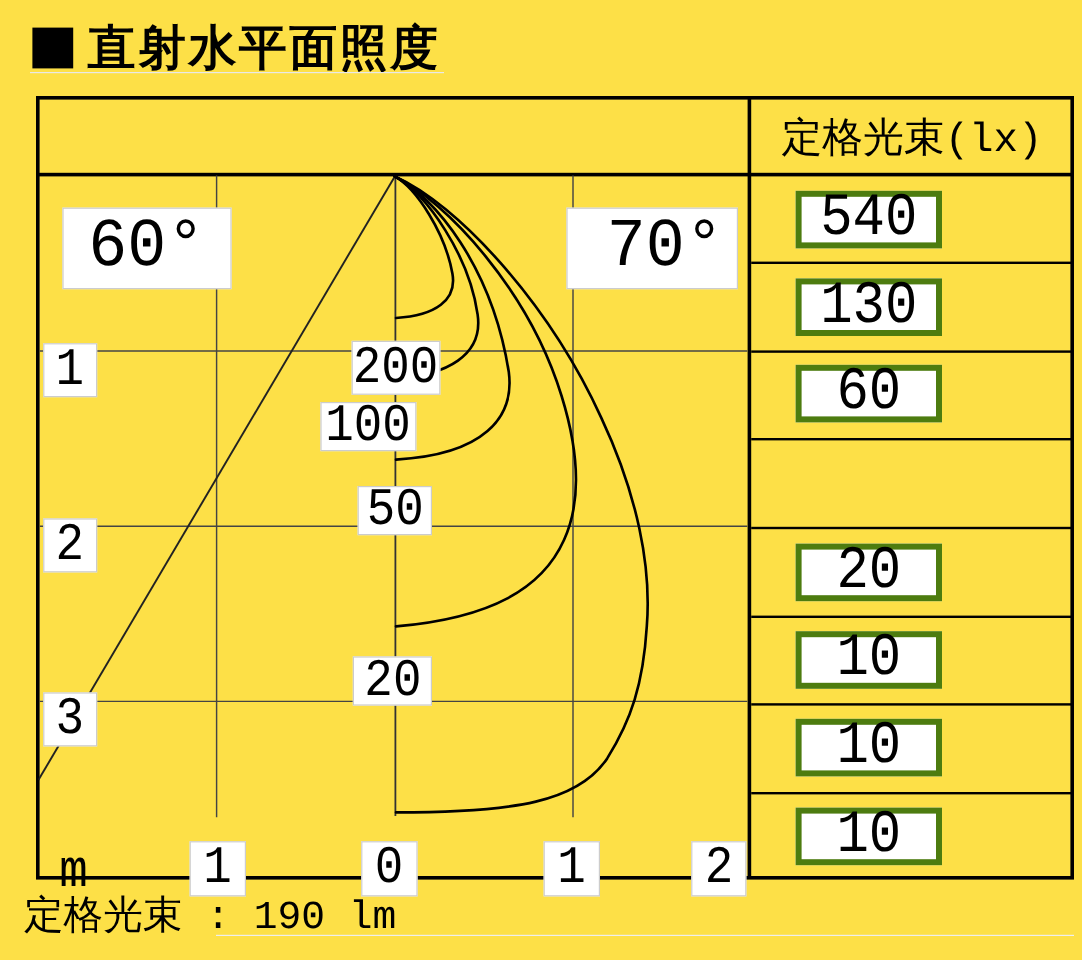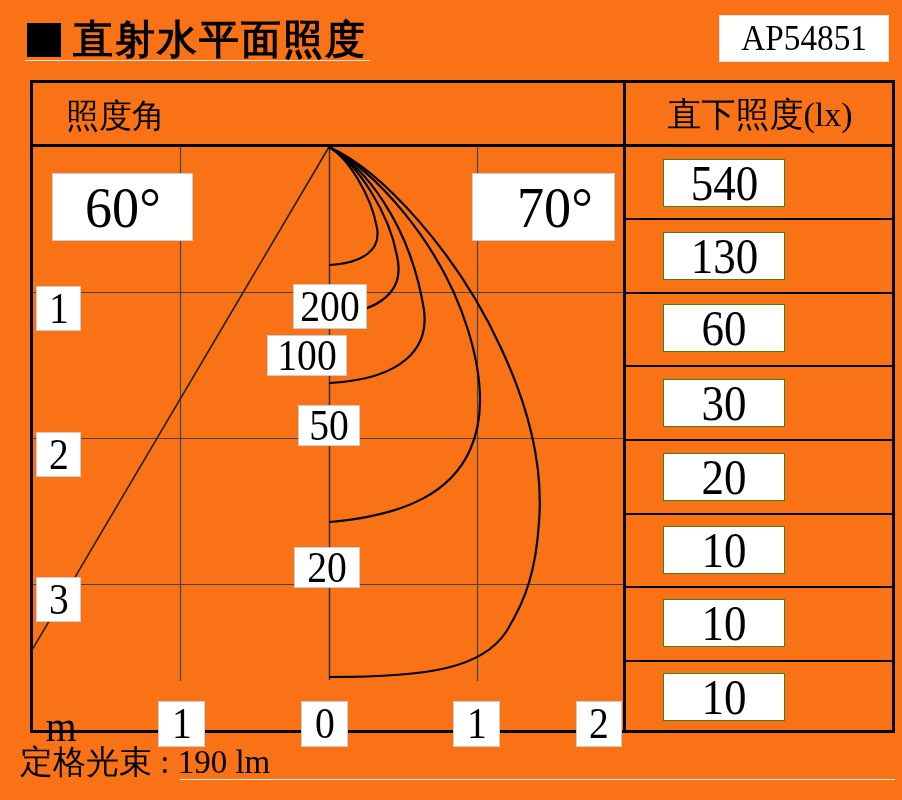--- a/index.html
+++ b/index.html
@@ -1,17 +1,17 @@
 <!DOCTYPE html>
 <html><head>
 <meta charset="utf-8">
 <style>
   html,body{margin:0;padding:0;background:#fff;}
-  .page{position:relative;width:902px;height:800px;background:#f97316;overflow:hidden;
-        font-family:Liberation Serif, serif;color:#000;}
+  .page{position:relative;width:902px;height:800px;background:#fde047;overflow:hidden;
+        font-family:Liberation Mono, monospace;color:#000;}
   .abs{position:absolute;}
   
   .title-square{left:27px;top:23px;width:34px;height:34px;background:#000;}
   .page-title{left:73px;top:12px;font-size:40px;font-weight:600;letter-spacing:2px;white-space:nowrap;}
   .title-underline{left:25px;top:60px;width:345px;height:1px;background:#e9e9e9;}
   .model-box{left:719px;top:15px;width:168px;height:45px;background:#fff;border:1px solid #e2e2e2;
              display:flex;align-items:center;justify-content:center;}
   .model-text{font-size:35px;letter-spacing:0px;transform:scaleX(.95);white-space:nowrap;}
   
   .outer-border{left:30px;top:80px;width:865px;height:653px;border:3px solid #000;box-sizing:border-box;background:transparent;}
@@ -36,52 +36,48 @@
   .c20 {left:294px;top:527px;width:66px;height:41px;}
   .y1{left:36px;top:266px;width:45px;height:45px;}
   .y2{left:36px;top:412px;width:45px;height:45px;}
   .y3{left:36px;top:557px;width:45px;height:45px;}
   .xm {left:40px;top:686px;width:42px;height:42px;border:none;background:transparent;}
   .x1l{left:158px;top:681px;width:47px;height:46px;}
   .x0 {left:301px;top:681px;width:47px;height:46px;}
   .x1r{left:453px;top:681px;width:47px;height:46px;}
   .x2 {left:576px;top:681px;width:46px;height:46px;}
   
-  .val-box{left:663px;width:122px;height:48px;background:#fff;border:1px solid #4d7c0f;
+  .val-box{left:663px;width:122px;height:48px;background:#fff;border:5px solid #4d7c0f;
            display:flex;align-items:center;justify-content:center;box-sizing:border-box;}
   .val{font-size:50px;line-height:1;transform:scaleX(.9);}
   
   .flux-note{left:20px;top:740px;font-size:33px;white-space:nowrap;}
   .faint-line{left:180px;top:779px;width:715px;height:1px;background:#eee;}
 </style>
 </head>
 <body>
 
 <div class="page">
 
   <div class="abs title-square"></div>
   <div class="abs page-title">直射水平面照度</div>
   <div class="abs title-underline"></div>
-  <div class="abs model-box">
-    <span class="model-text">AP54851</span>
-  </div>
 
   <div class="abs outer-border"></div>
   <div class="abs col-divider"></div>
   <div class="abs header-divider"></div>
   <div class="abs row-divider" style="top:218px;"></div>
   <div class="abs row-divider" style="top:292px;"></div>
   <div class="abs row-divider" style="top:365px;"></div>
   <div class="abs row-divider" style="top:439px;"></div>
   <div class="abs row-divider" style="top:513px;"></div>
   <div class="abs row-divider" style="top:586px;"></div>
   <div class="abs row-divider" style="top:660px;"></div>
 
-  <div class="abs hdr hdr-left">照度角</div>
-  <div class="abs hdr-col2">直下照度(lx)</div>
+  <div class="abs hdr-col2">定格光束(lx)</div>
 
   <svg class="abs chart-svg" width="591" height="585" viewBox="32 146 591 585" xmlns="http://www.w3.org/2000/svg">
 
     <g stroke="#444" stroke-width="1.2">
       <line x1="180.5" y1="146" x2="180.5" y2="681"></line>
       <line x1="477.5" y1="146" x2="477.5" y2="681"></line>
       <line x1="33" y1="292.5" x2="623" y2="292.5"></line>
       <line x1="33" y1="438.5" x2="623" y2="438.5"></line>
       <line x1="33" y1="584.5" x2="623" y2="584.5"></line>
     </g>
@@ -146,23 +142,20 @@
 
   <div class="abs val-box" style="top:159px;">
     <span class="val">540</span>
   </div>
   <div class="abs val-box" style="top:232px;">
     <span class="val">130</span>
   </div>
   <div class="abs val-box" style="top:304px;">
     <span class="val">60</span>
   </div>
-  <div class="abs val-box" style="top:379px;">
-    <span class="val">30</span>
-  </div>
   <div class="abs val-box" style="top:453px;">
     <span class="val">20</span>
   </div>
   <div class="abs val-box" style="top:526px;">
     <span class="val">10</span>
   </div>
   <div class="abs val-box" style="top:599px;">
     <span class="val">10</span>
   </div>
   <div class="abs val-box" style="top:673px;">

